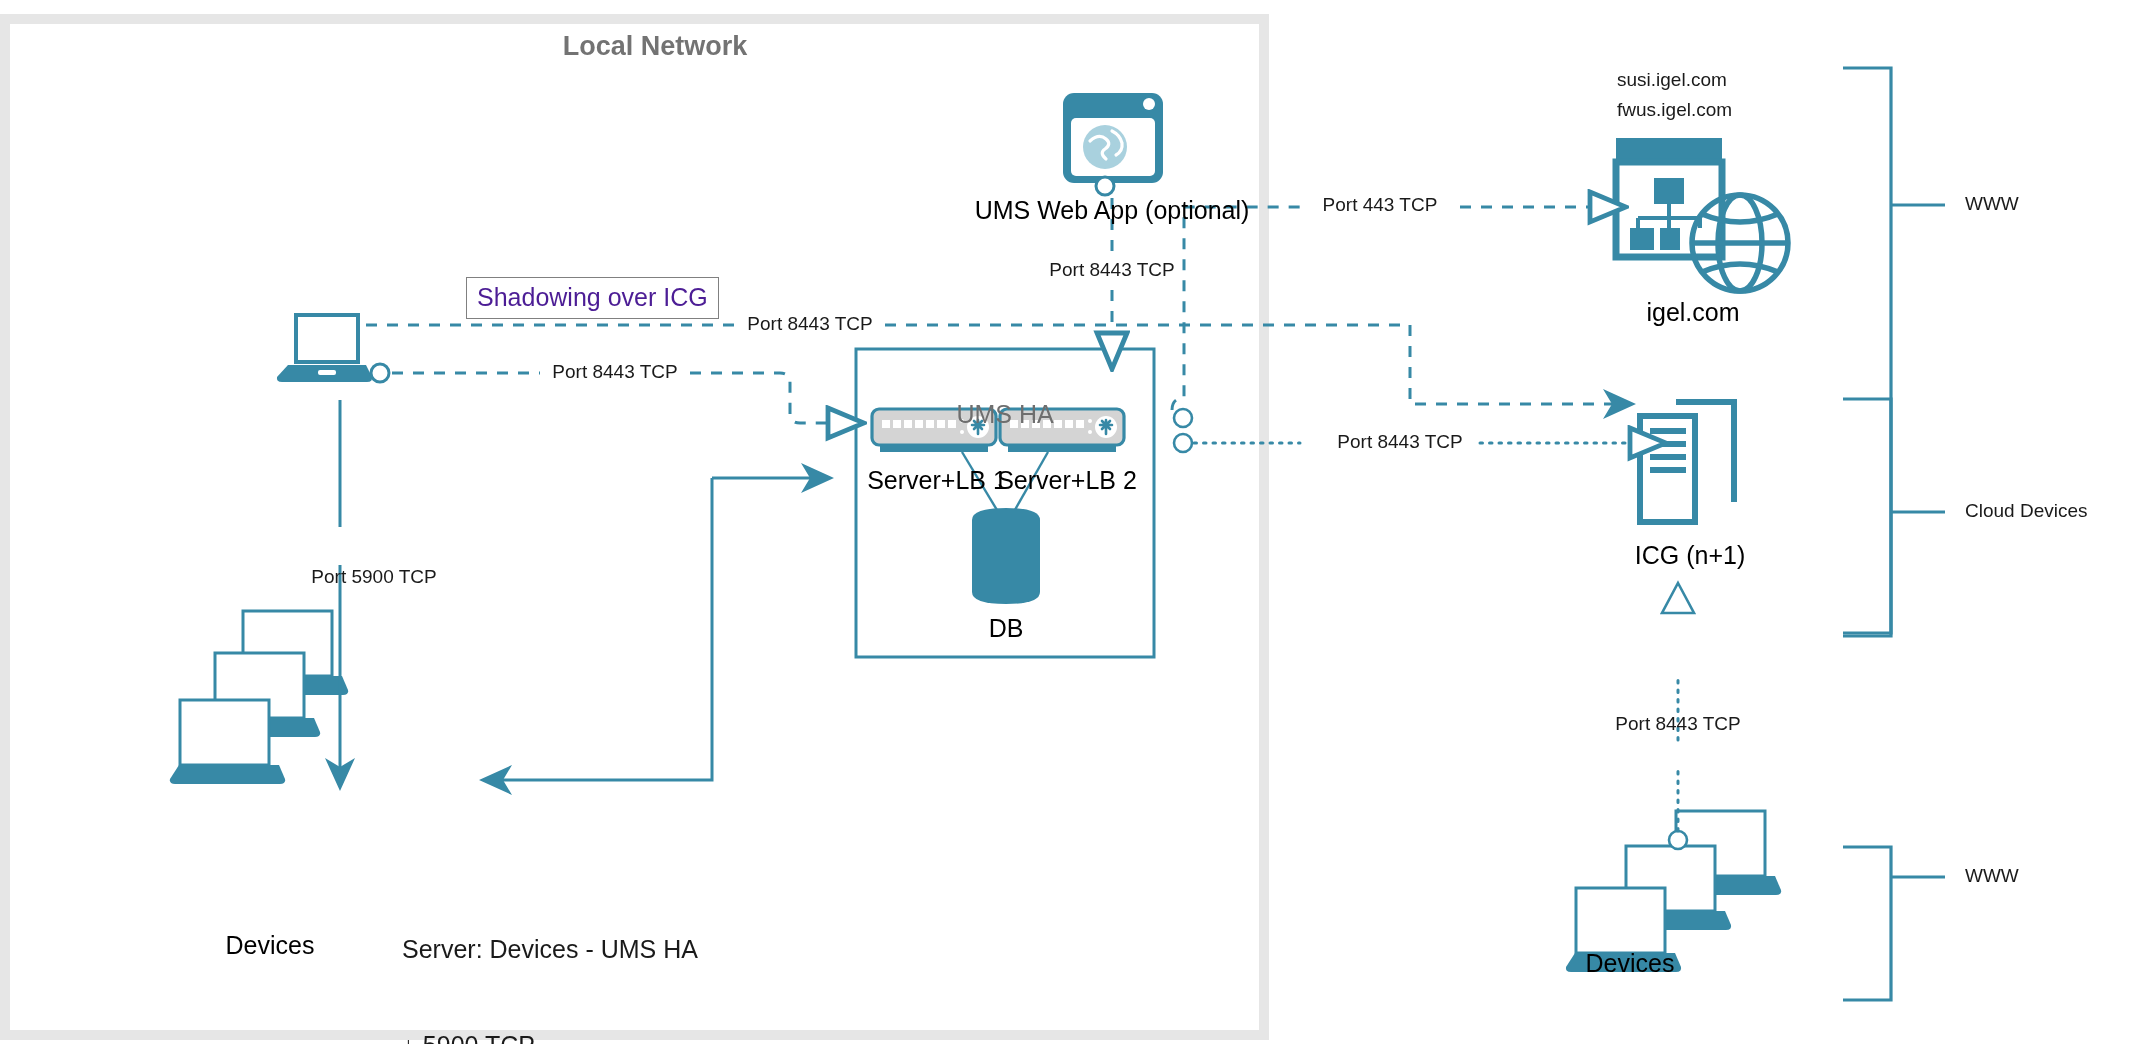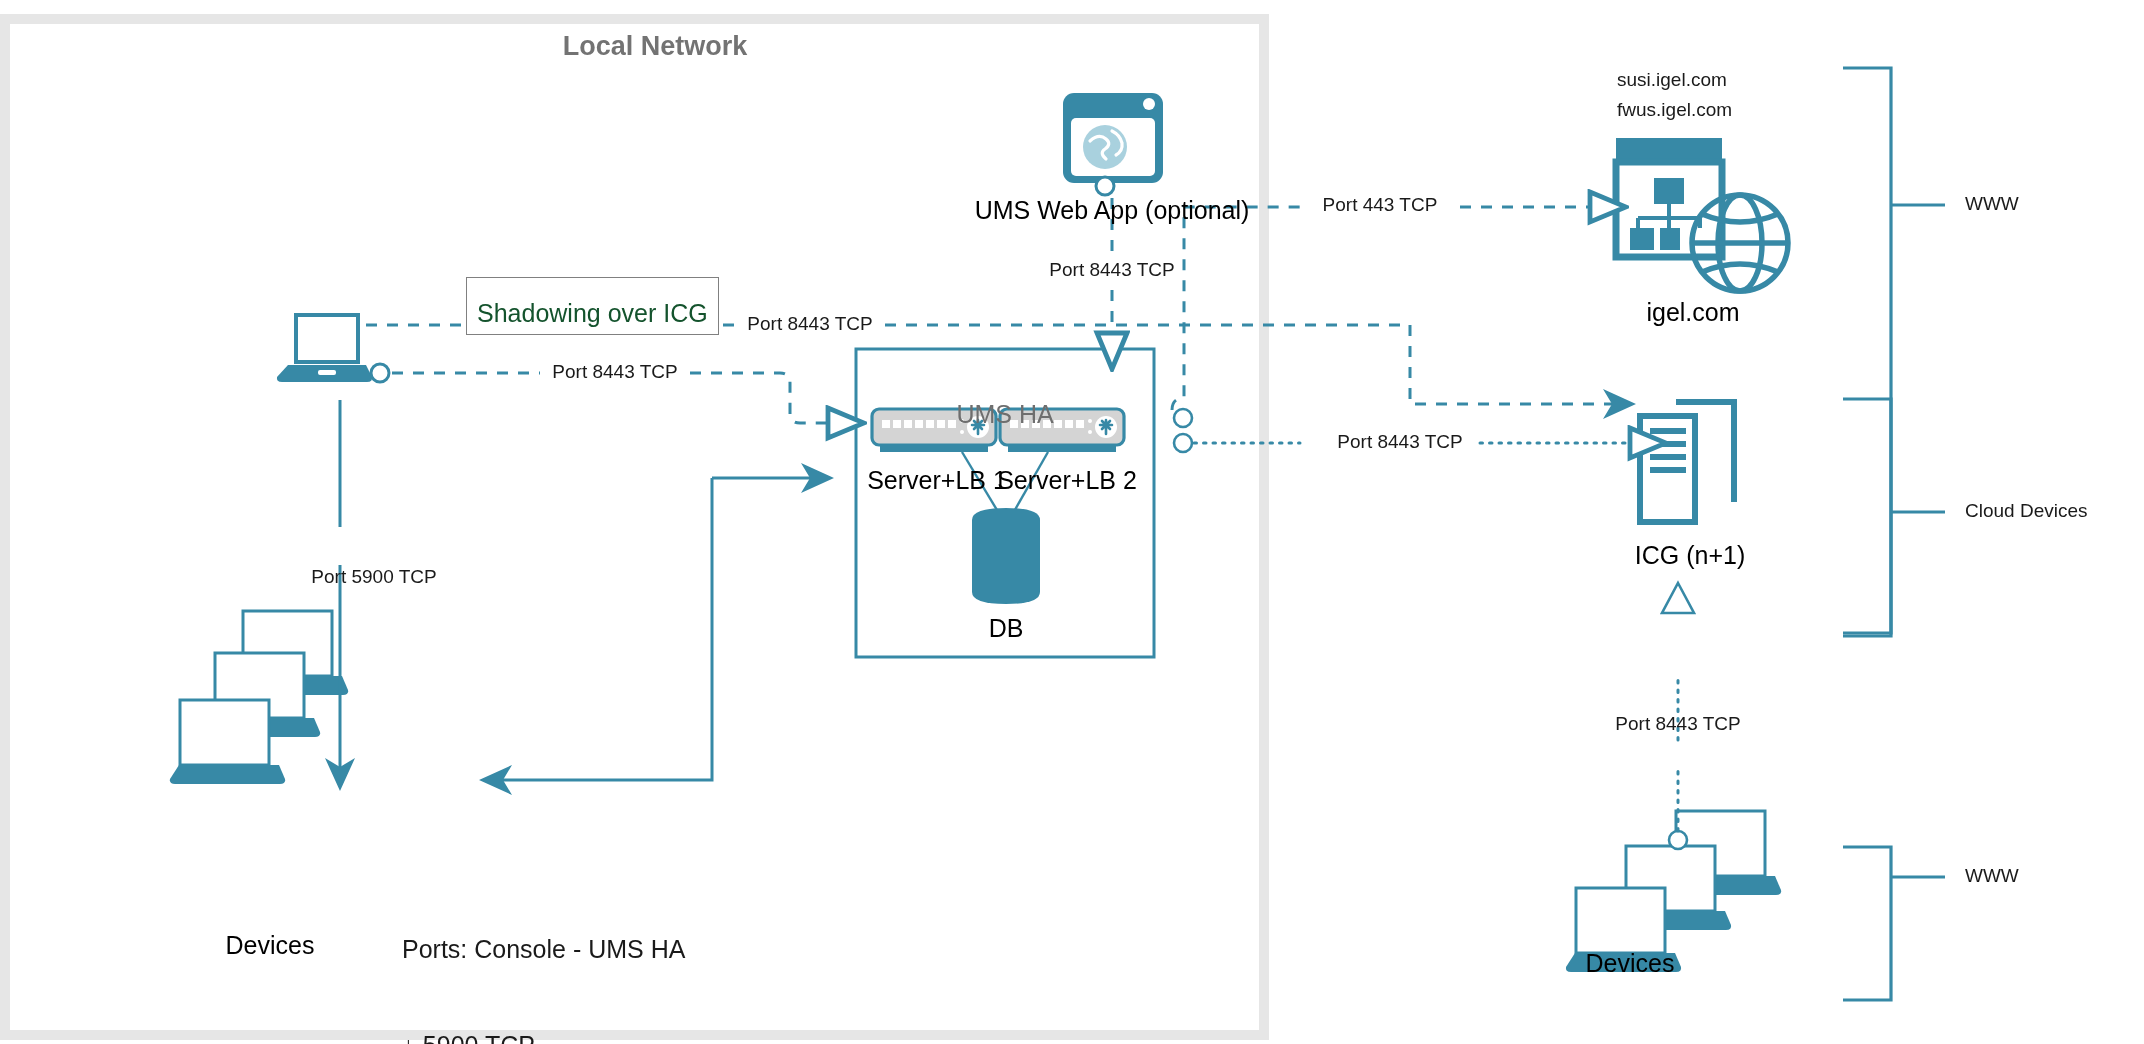--- a/index.html
+++ b/index.html
@@ -44,23 +44,23 @@
   }
   .lbl-ums-ha {
     color: #6e6e6e;
     font-size: 25px;
     margin-top: 41px;
   }
   .note-box {
     position: absolute;
     border: 1px solid #808080;
     background: #ffffff;
-    color: #14532d;
-    font-size: 25px;
-    padding: 20px 10px 6px 10px;
+    color: #4c1d95;
+    font-size: 25px;
+    padding: 4px 10px 6px 10px;
     white-space: pre;
     line-height: 1.2;
   }
   .portlist {
     position: absolute;
     color: #1a1a1a;
     font-size: 25px;
     line-height: 1.29;
     white-space: pre;
   }
@@ -253,21 +253,21 @@
   <div class="lbl lbl-black ctr" style="left:1320px; top:430px; width:160px;">Port 8443 TCP</div>
 
   <div class="lbl lbl-black ctr" style="left:265px; top:565px; width:160px;margin-left:29px;">Port 5900 TCP</div>
 
   <div class="lbl lbl-black ctr" style="left:1598px; top:712px; width:160px;">Port 8443 TCP</div>
 
   <div class="note-box" style="left:466px; top:277px;">Shadowing over ICG</div>
 
 
   <div class="portlist" style="left:402px; top:868px;">
-    <div>Ports: Console - UMS HA</div>
+    <div>Server: Devices - UMS HA</div>
     <div>↓·5900 TCP</div>
     
     
     
     
   </div>
 
   <div class="lbl lbl-black" style="left:1965px; top:192px;">WWW</div>
   <div class="lbl lbl-black" style="left:1965px; top:499px;">Cloud Devices</div>
   <div class="lbl lbl-black" style="left:1965px; top:864px;">WWW</div>

